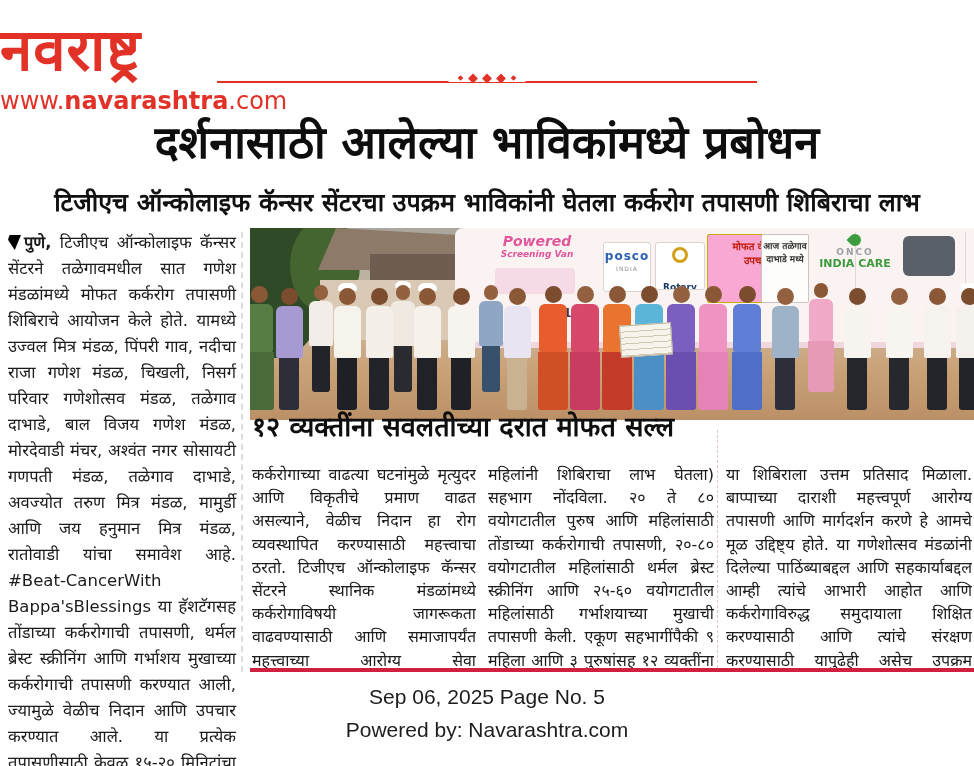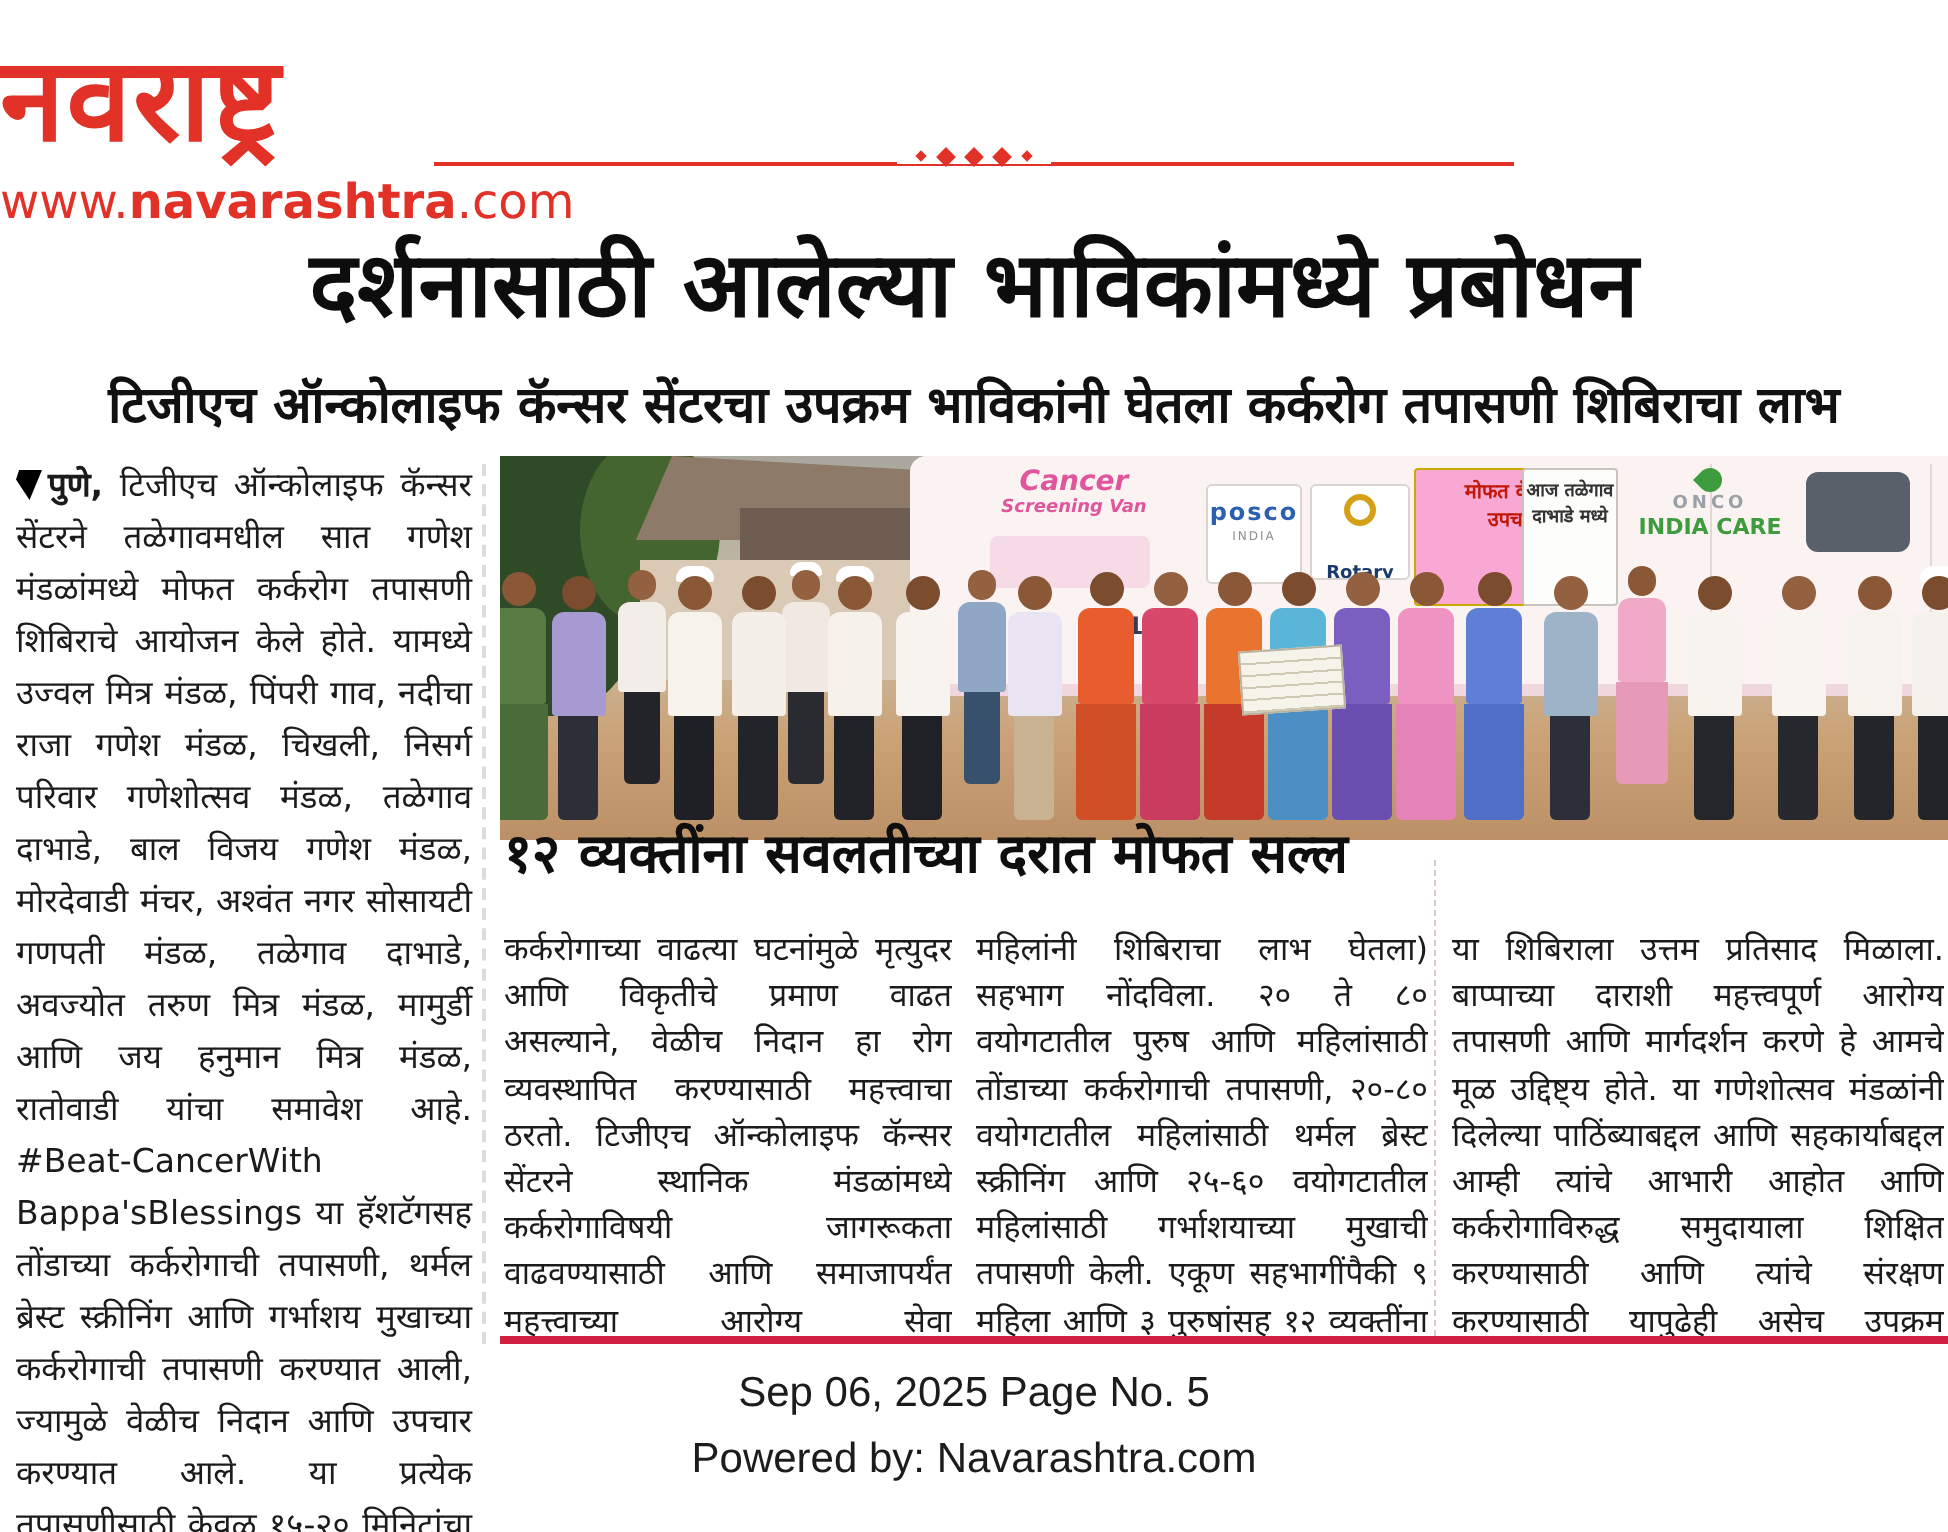--- a/index.html
+++ b/index.html
@@ -135,21 +135,21 @@
     <div class="trees2"></div>
     <div class="roof1"></div>
     <div class="roof2"></div>
     <div class="wall"></div>
 
     <div class="van">
       <div class="seam" style="left:400px"></div>
       <div class="seam" style="left:510px"></div>
       <div class="van-window"></div>
       <div class="van-title">
-        <div class="t1">Cancer</div>
+        <div class="t1">Powered</div>
         <div class="t2">Screening Van</div>
       </div>
       <div class="van-sub"></div>
       <div class="van-phone">812  7</div>
       <div class="badge posco">
         <div class="p1">posco</div>
         <div class="p2">INDIA</div>
       </div>
       <div class="badge rotary">
         <div class="ring"></div>

